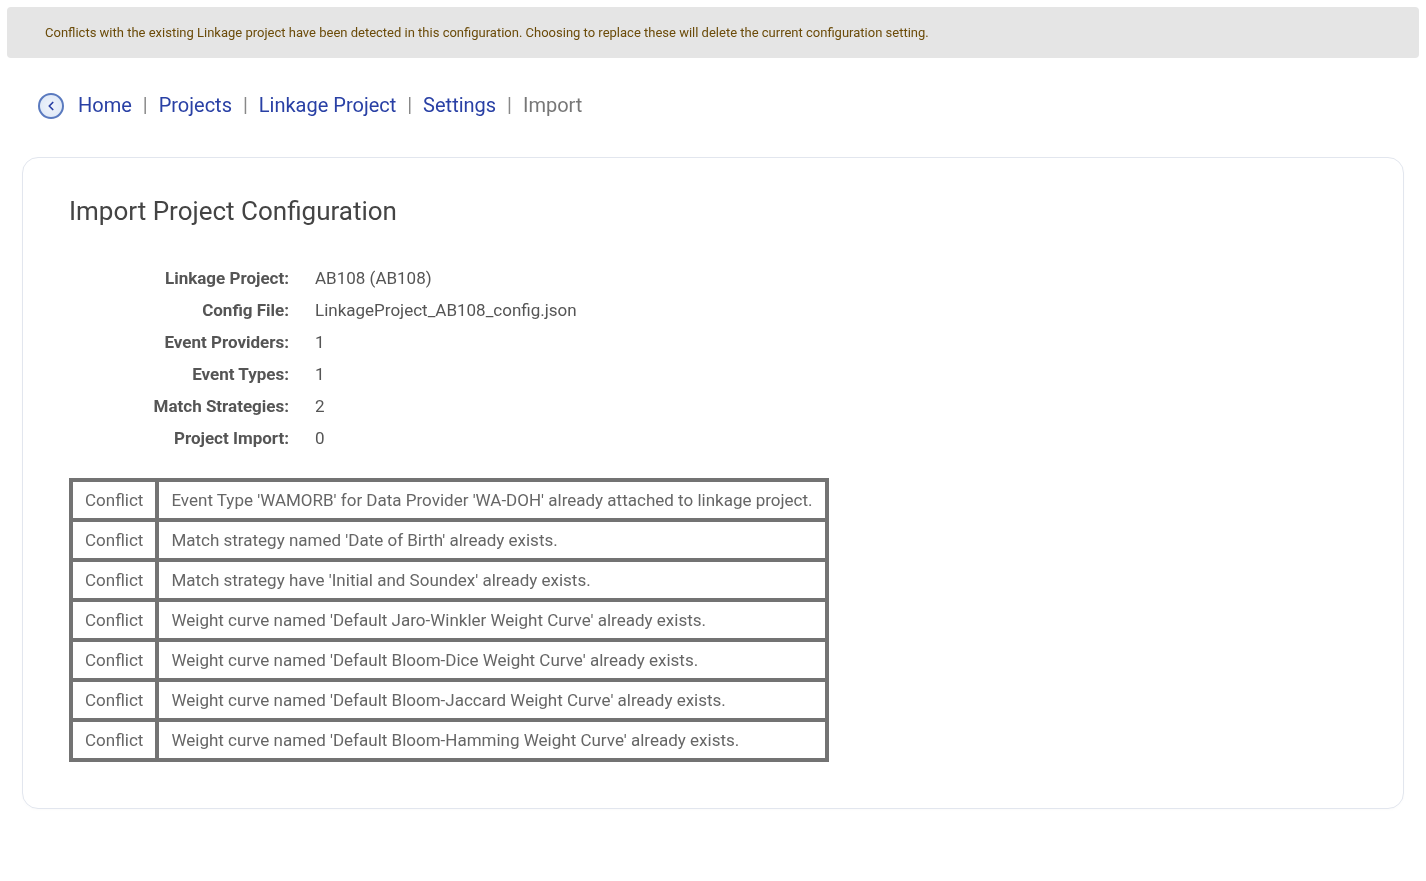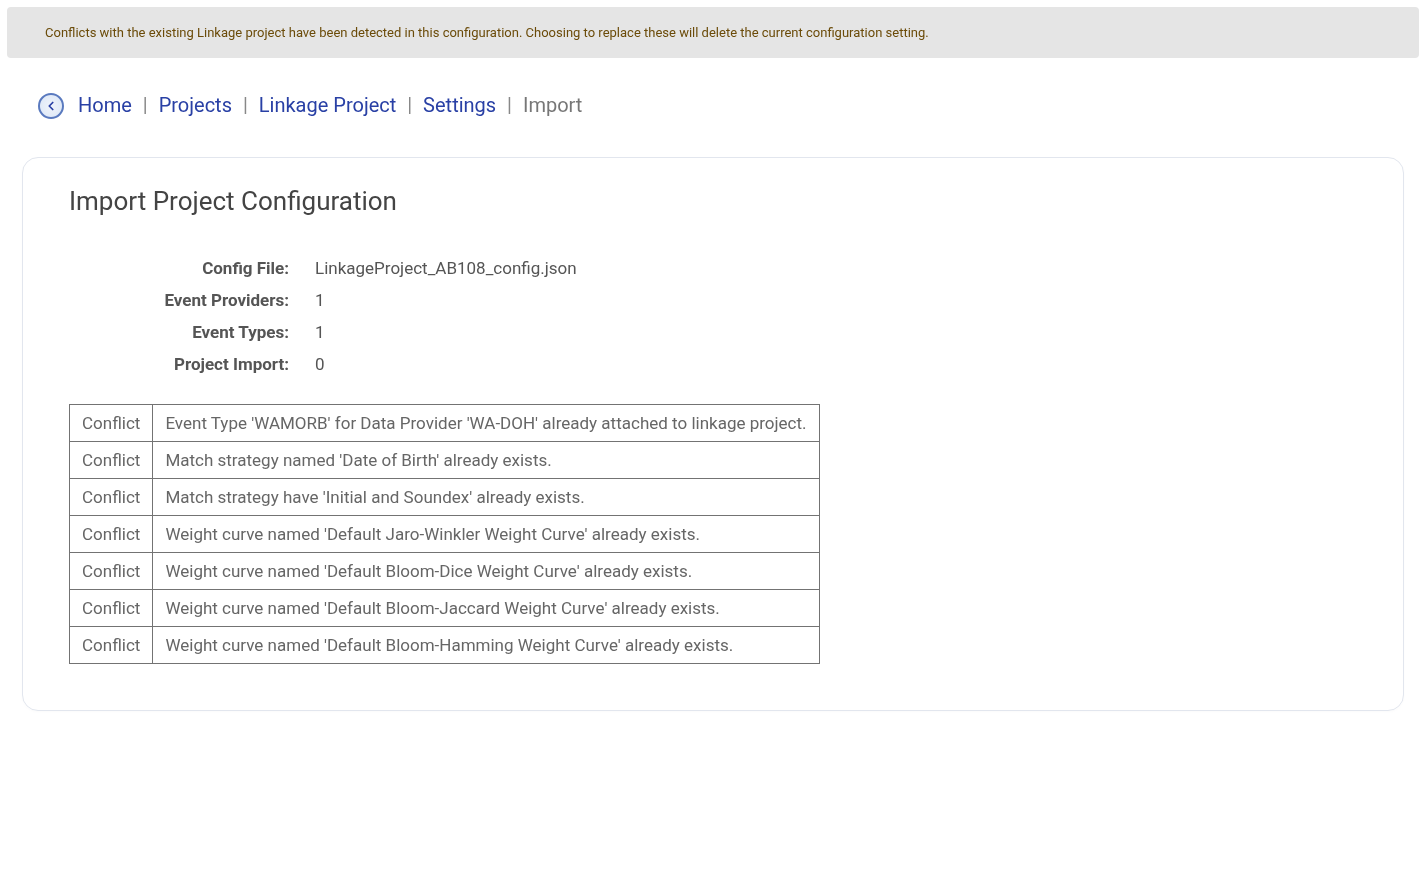--- a/index.html
+++ b/index.html
@@ -36,21 +36,21 @@
       background: radial-gradient(#f0f4fb, #dbe6f6);
     }
     .back-icon svg { width: 14px; height: 14px; }
     .crumb-link { color: #2940a5; cursor: pointer; }
     .crumb-sep { color: #888; margin: 0 6px; }
     .crumb-current { color: #777; }
     .panel {
       margin: 28px 22px 24px 22px;
       border: 1px solid #e2e6ee;
       border-radius: 16px;
-      padding: 28px 46px 46px 46px;
+      padding: 38px 46px 46px 46px;
       box-shadow: 0 1px 3px rgba(0,0,0,0.02);
     }
     .panel-title {
       font-size: 26px;
       color: #444;
       font-weight: 400;
       margin-bottom: 36px;
     }
     .summary-table {
       border-collapse: collapse;
@@ -75,21 +75,21 @@
       font-weight: 700;
       color: #333;
       font-size: 17px;
       margin-bottom: 16px;
     }
     .results-table {
       border-collapse: collapse;
       width: auto;
     }
     .results-table td {
-      border: 1px solid #737373;
+      border: 4px solid #737373;
       padding: 8px 12px;
       color: #666;
       font-size: 17px;
       white-space: nowrap;
     }
     .results-type { width: 80px; }
   </style>
 </head>
 <body>
 
@@ -105,30 +105,38 @@
   </span>
   <span id="crumb-container"><span class="crumb-link">Home</span><span class="crumb-sep"> | </span><span class="crumb-link">Projects</span><span class="crumb-sep"> | </span><span class="crumb-link">Linkage Project</span><span class="crumb-sep"> | </span><span class="crumb-link">Settings</span><span class="crumb-sep"> | </span><span class="crumb-current">Import</span></span>
 </div>
 
 <div class="panel">
   <h2 class="panel-title">Import Project Configuration</h2>
 
   <table class="summary-table">
     <tbody id="summary-body">
         <tr>
+          <td class="summary-label">Linkage Project:</td>
+          <td class="summary-value">AB108 (AB108)</td>
+        </tr>
+        <tr>
           <td class="summary-label">Config File:</td>
           <td class="summary-value">LinkageProject_AB108_config.json</td>
         </tr>
         <tr>
           <td class="summary-label">Event Providers:</td>
           <td class="summary-value">1</td>
         </tr>
         <tr>
           <td class="summary-label">Event Types:</td>
           <td class="summary-value">1</td>
+        </tr>
+        <tr>
+          <td class="summary-label">Match Strategies:</td>
+          <td class="summary-value">2</td>
         </tr>
         <tr>
           <td class="summary-label">Project Import:</td>
           <td class="summary-value">0</td>
         </tr>
       </tbody>
   </table>
 
 
   <table class="results-table">

